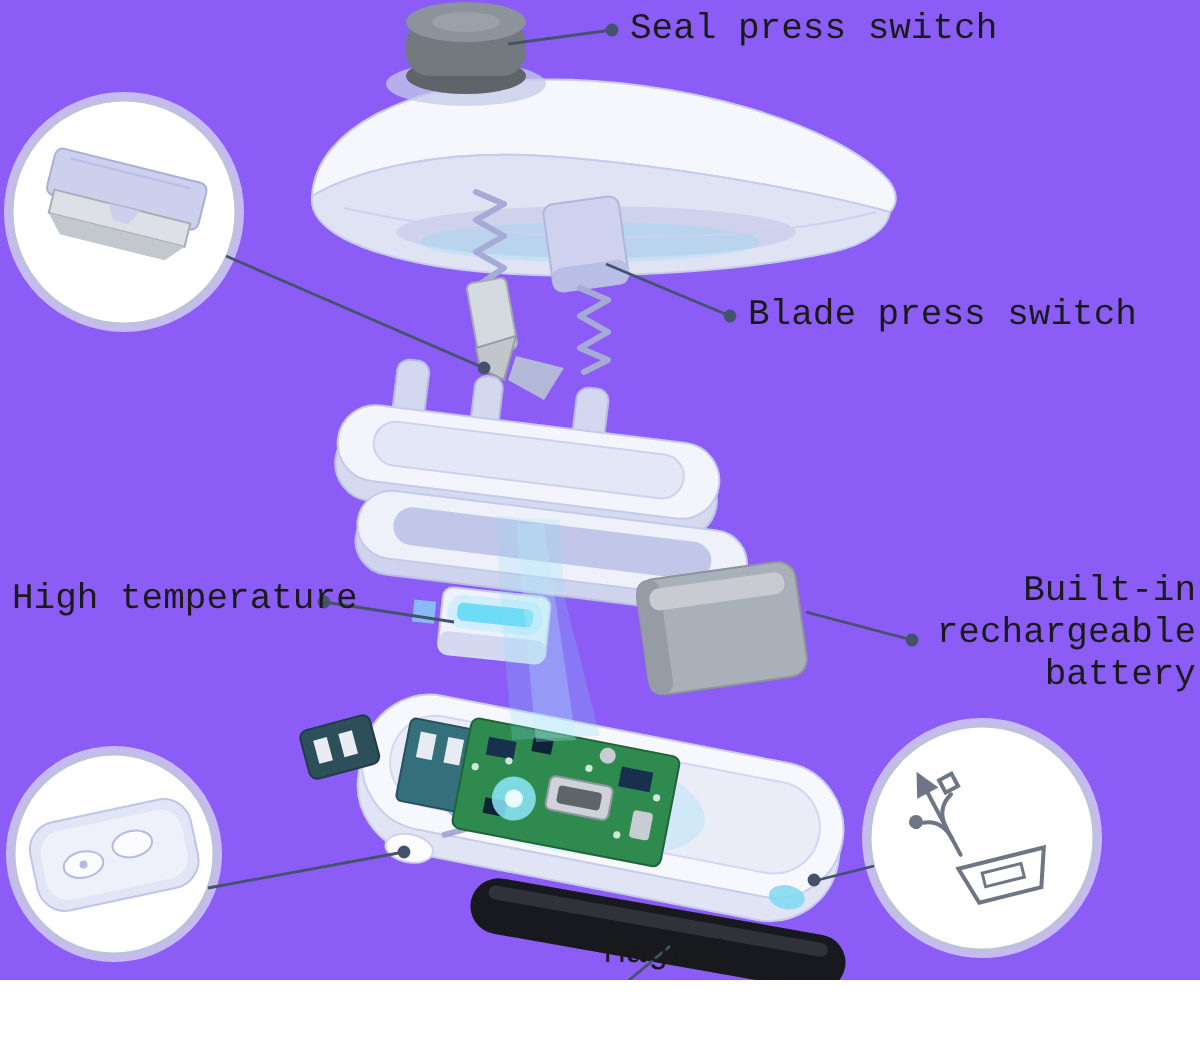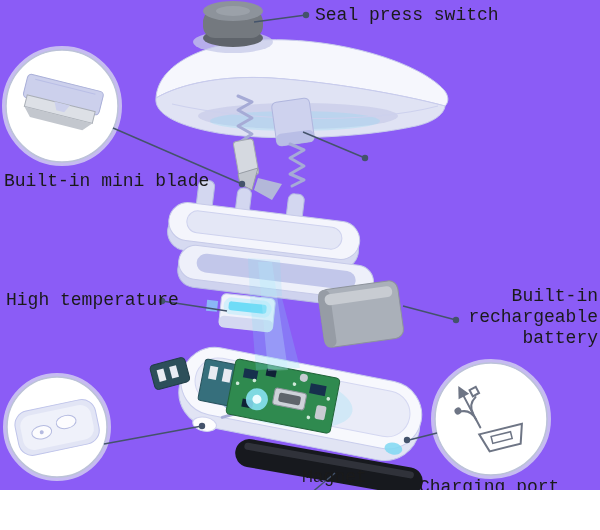--- a/index.html
+++ b/index.html
@@ -189,24 +189,23 @@
     <circle cx="162" cy="301" r="3.2"></circle>
     <circle cx="456" cy="320" r="3.2"></circle>
     <circle cx="202" cy="426" r="3.2"></circle>
     <circle cx="298" cy="504" r="3.2"></circle>
     <circle cx="407" cy="440" r="3.2"></circle>
   </g>
 </svg>
 
   <div class="label" style="left:315px;top:5px">Seal press switch</div>
 
-
-  <div class="label" style="left:4px;top:171px">Built-in mini blade</div>
+  <div class="label" style="left:374px;top:148px">Blade press switch</div>
+
 
   <div class="label" style="left:6px;top:290px">High temperature</div>
 
   <div class="label wrap" style="left:416px;top:286px;width:182px">Built-in rechargeable battery</div>
 
 
   <div class="label" style="left:302px;top:467px">Magnet</div>
 
-  <div class="label" style="left:419px;top:477px">Charging port</div>
 </div>
 
 </body></html>

